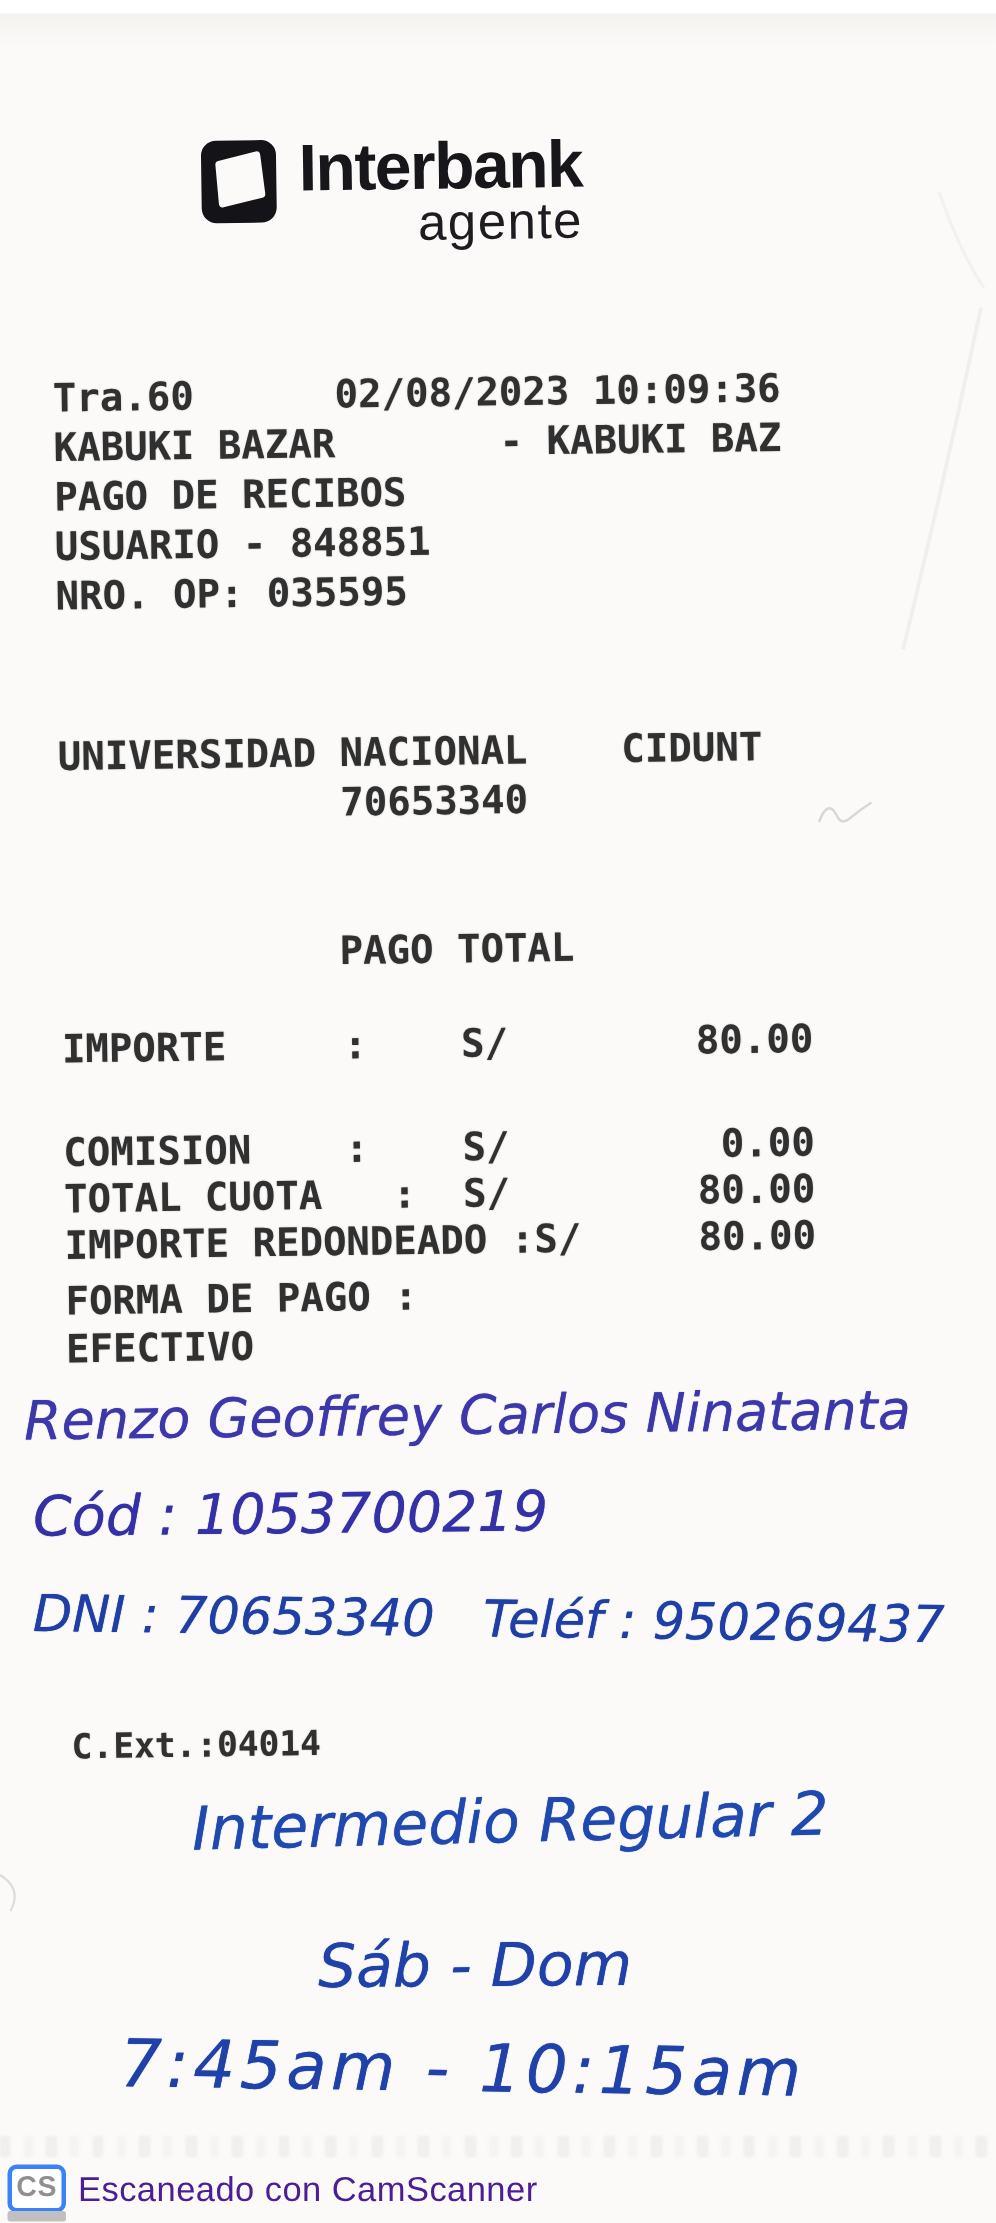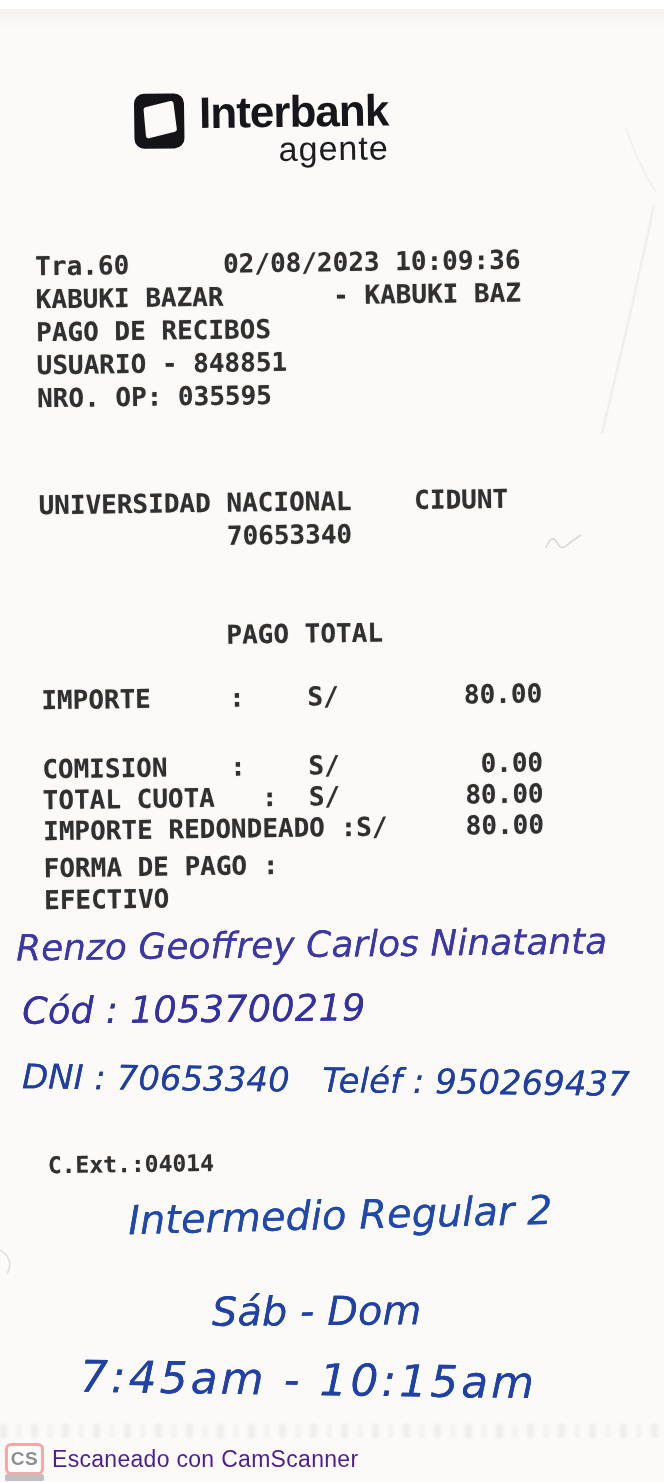--- a/index.html
+++ b/index.html
@@ -46,21 +46,21 @@
     white-space:pre;text-shadow:0 0 .6px currentColor;}
   .hw-name{left:16px;top:924px;font-size:36px;color:#3d38aa;transform:rotate(-0.7deg);}
   .hw-code{left:22px;top:988px;font-size:37px;color:#3331a5;transform:rotate(-0.6deg);}
   .hw-dni{left:22px;top:1060px;font-size:34px;color:#1f3fa4;transform:rotate(0.7deg);}
   .hw-course{left:128px;top:1192px;font-size:40px;color:#2049b0;transform:rotate(-1.4deg);}
   .hw-days{left:212px;top:1288px;font-size:40px;color:#1f41a8;transform:rotate(-0.4deg);}
   .hw-time{left:80px;top:1354px;font-size:44px;letter-spacing:3px;color:#1f41a8;transform:rotate(0.8deg);}
 
   
   .footer{position:absolute;left:0;top:1440px;width:664px;height:42px;background:transparent;}
-  .cs-badge{position:absolute;left:5px;top:3px;width:33px;height:26px;border:3px solid #fca5a5;
+  .cs-badge{position:absolute;left:5px;top:3px;width:33px;height:26px;border:3px solid #3b82f6;
     border-radius:6px;background:#fff;color:#8f8f8f;font-weight:700;font-size:19px;
     display:flex;align-items:center;justify-content:center;letter-spacing:.5px;}
   .cs-base{position:absolute;left:5px;top:34px;width:39px;height:7px;background:#c0c0c0;border-radius:2px;}
   .footer-text{position:absolute;left:52px;top:6px;font-size:23px;color:#4c1d95;letter-spacing:.3px;}
 </style>
 </head>
 <body>
 
 <div class="page">
 

